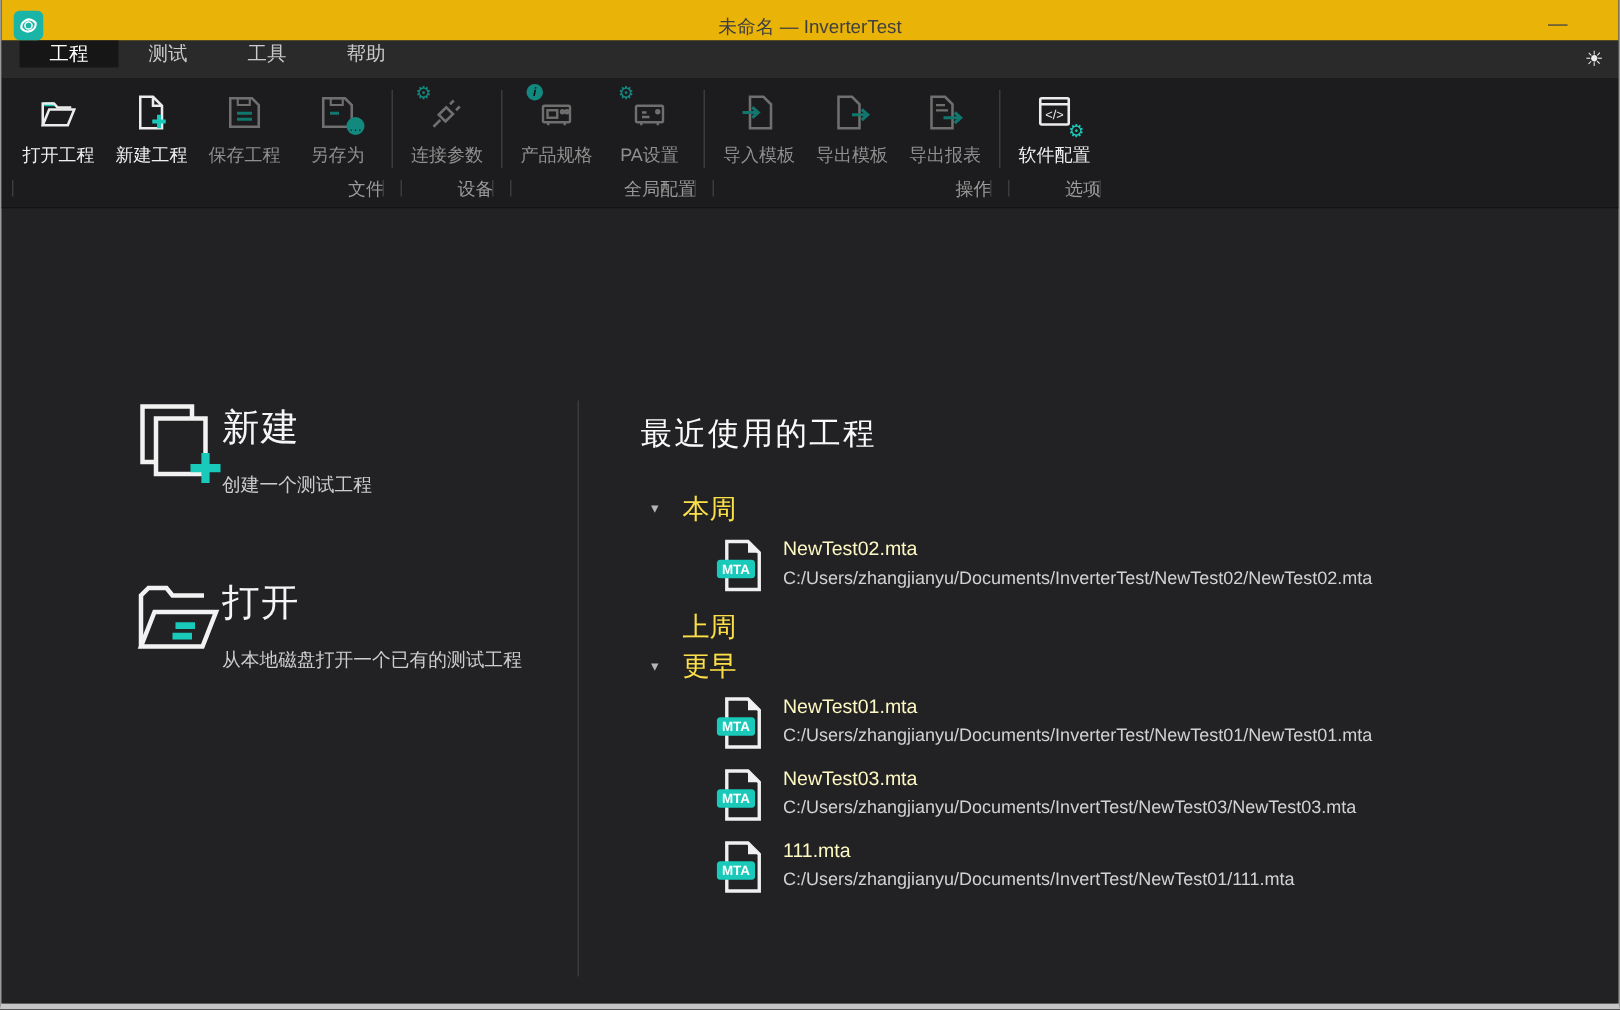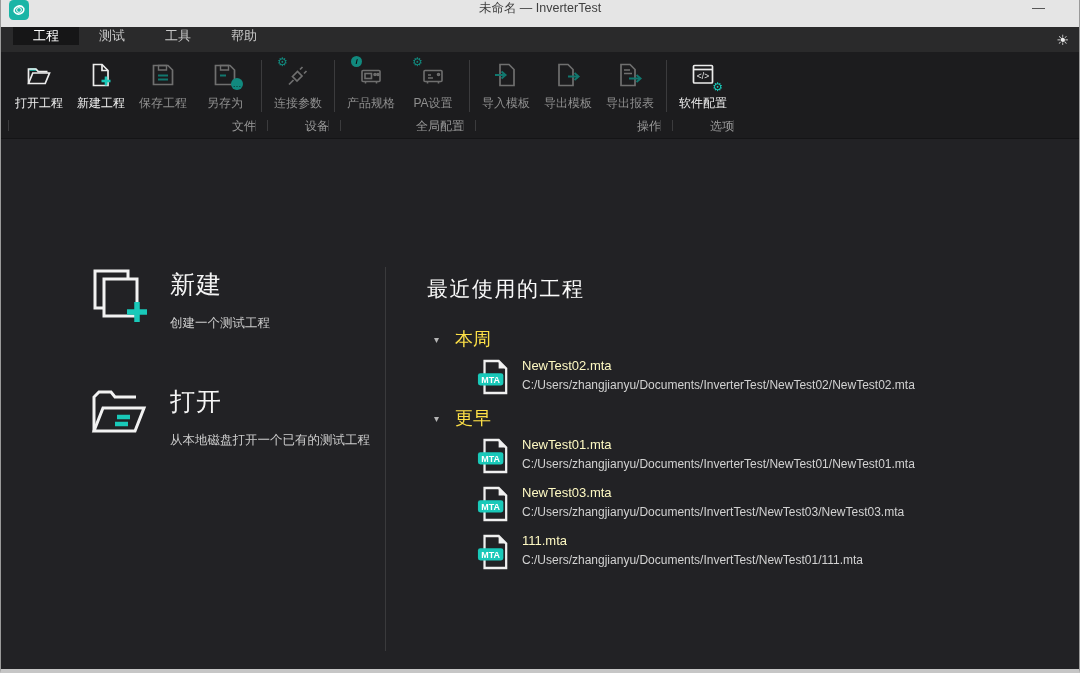--- a/index.html
+++ b/index.html
@@ -1,20 +1,20 @@
 <!DOCTYPE html>
 <html><head>
 <meta charset="utf-8">
 <style>
   *{margin:0;padding:0;box-sizing:border-box}
   html,body{background:#3a3a3a;font-family:"Liberation Sans","DejaVu Sans",sans-serif}
   .window{width:1080px;height:673px;position:relative;background:#222225;overflow:hidden;
           border-left:1px solid #9a9a9a;border-right:1px solid #9a9a9a;border-bottom:4px solid #c6c6c6}
   
-  .titlebar{height:27px;background:#e5e5e5;display:flex;align-items:flex-start;padding:0 8px;position:relative}
+  .titlebar{height:27px;background:#eab308;display:flex;align-items:flex-end;padding:0 8px;position:relative}
   .app-icon{width:20px;height:20px;z-index:2}
   .title{position:absolute;left:0;right:0;text-align:center;font-size:12.5px;color:#3f3f3f}
   .min-btn{margin-left:auto;z-index:2;color:#444;font-size:13px;padding:0 26px 4px 14px;cursor:default}
   
   .tabbar{height:25px;background:#2a2a2b;display:flex;align-items:flex-start;padding-left:12px;position:relative}
   .tab{width:66px;display:flex;align-items:center;justify-content:center;font-size:13px;color:#c9c9c9;cursor:default}
   .tab.active{background:#161617;color:#fff}
   .theme-toggle{position:absolute;right:10px;top:0;height:25px;display:flex;align-items:center;color:#ececec;font-size:14px;cursor:default}
   
   .ribbon{height:87px;background:#1c1c1e;display:flex;align-items:stretch;padding:0 2px;border-bottom:1px solid #141416}
@@ -34,21 +34,21 @@
   .badge.info-tl{top:-5px;left:-6px;width:11px;height:11px;border-radius:50%;background:#19C9B9;color:#16161a;font-size:8px;font-weight:bold;font-style:italic}
   .badge.dots-br{bottom:-1px;right:-4px;width:12px;height:12px;border-radius:50%;background:#19C9B9;color:#0d3b37;font-size:9px;line-height:9px}
   .rgroup-label{text-align:right;font-size:12px;color:#9a9a9a;height:22px;line-height:20px;position:relative;margin-top:1px}
   .rgroup-label::before,.rgroup-label::after{content:"";position:absolute;top:4px;width:1px;height:11px;background:#3b3b3d}
   .rgroup-label::before{left:0}.rgroup-label::after{right:0}
   .rsep{width:1px;background:#3b3b3d;margin:8px 0 26px}
   
   .content{position:absolute;top:139px;left:1px;right:1px;bottom:0;background:#222225}
   .welcome-heading{position:absolute;left:67px;top:38px;font-size:29px;color:#fafafa;letter-spacing:1.5px;font-weight:500}
   .actions{position:absolute;left:88px;top:128px;display:flex;flex-direction:column;gap:52px}
-  .action-card{display:flex;gap:22px;align-items:flex-start;cursor:pointer}
+  .action-card{display:flex;align-items:flex-start;cursor:pointer}
   .action-title{font-size:25px;color:#f5f5f5;margin-top:1px;letter-spacing:1px}
   .action-sub{font-size:12.5px;color:#cdcdcd;margin-top:14px}
   .vdivider{position:absolute;left:383px;top:128px;width:1px;height:384px;background:#3a3a3c}
   .recent{position:absolute;left:425px;top:136px;right:30px}
   .recent-heading{font-size:21px;color:#fafafa;letter-spacing:1.5px;font-weight:500}
   .tree{margin-top:24px}
   .tgroup-row{display:flex;align-items:center;height:24px;margin-top:2px;cursor:default}
   .tarrow{width:28px;padding-left:7px;font-size:10px;color:#b5b5b5}
   .tglabel{font-size:18px;color:#fde047}
   .titem{display:flex;gap:13px;margin:7px 0 10px 50px;cursor:pointer}
@@ -315,20 +315,24 @@
             <path d="M23 2 l8 8 h-8 z" fill="#f0f0f0"></path>
             <rect x="1" y="15" width="27" height="13" rx="2.5" fill="#19C9B9"></rect>
             <text x="14.5" y="25" text-anchor="middle" font-size="9.5" font-weight="bold" fill="#ffffff">MTA</text>
           </svg>
           <div>
             <div class="titem-name">NewTest02.mta</div>
             <div class="titem-path">C:/Users/zhangjianyu/Documents/InverterTest/NewTest02/NewTest02.mta</div>
           </div>
         </div>
 
+        <div class="tgroup-row">
+          <span class="tarrow"></span>
+          <span class="tglabel">上周</span>
+        </div>
 
         <div class="tgroup-row">
           <span class="tarrow">▾</span>
           <span class="tglabel">更早</span>
         </div>
 
         <div class="titem">
           <svg width="32" height="38" viewBox="0 0 34 38">
             <path d="M8 2 h15 l8 8 v26 h-23 z" fill="none" stroke="#f0f0f0" stroke-width="2.4"></path>
             <path d="M23 2 l8 8 h-8 z" fill="#f0f0f0"></path>

